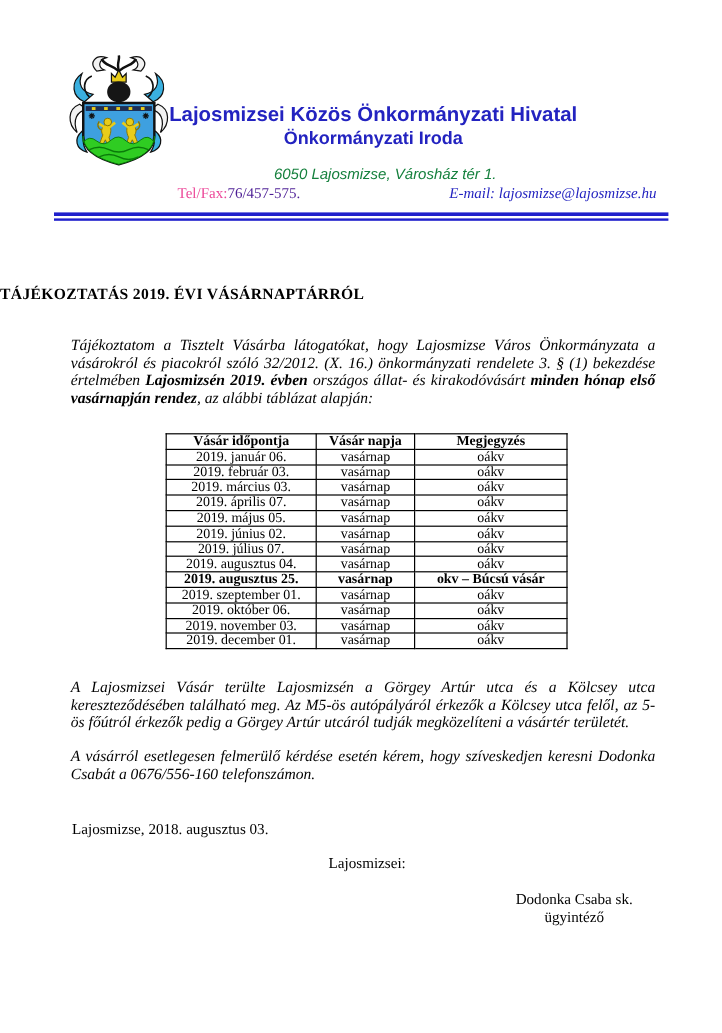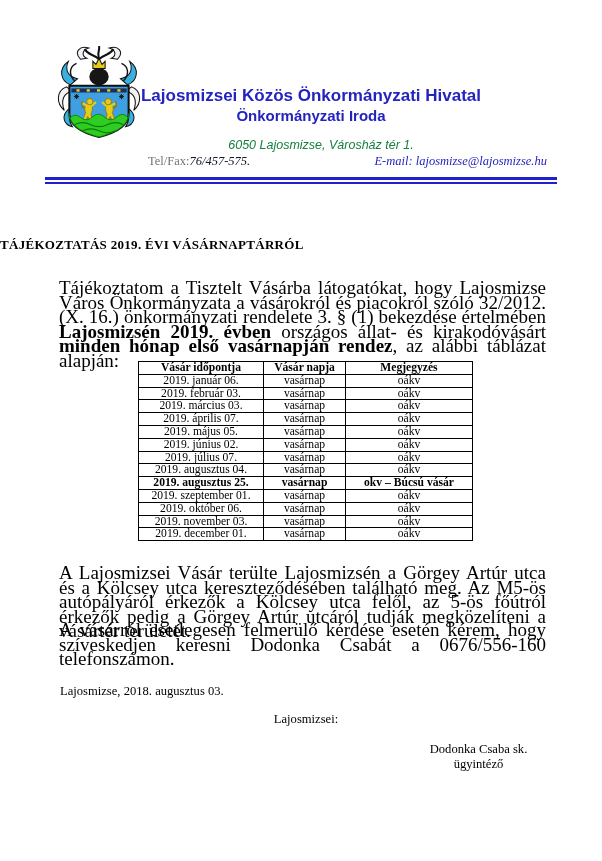--- a/index.html
+++ b/index.html
@@ -17,38 +17,38 @@
   .org-unit{font-size:15px;line-height:18px;margin-top:1px;}
   .hdr-address{
     position:absolute;left:60px;right:30px;top:138px;text-align:center;
     font-family:"Liberation Sans",sans-serif;font-style:italic;
     color:#15803d;font-size:12.5px;
   }
   .hdr-contact{
     position:absolute;left:148px;right:65px;top:154px;
     font-size:12.5px;display:flex;justify-content:space-between;
   }
-  .telfax-label{color:#737373;}
-  .telfax-value{color:#0f172a;font-style:italic;}
+  .telfax-label{color:#ec4899;}
+  .telfax-value{color:#4c1d95;}
   .email{color:#2323C0;font-style:italic;}
   .dline{
     position:absolute;left:45px;right:55px;top:177px;height:2px;
     border-top:3px solid #2020CC;border-bottom:2px solid #2020CC;
   }
   
   .meta{position:absolute;left:60px;top:193px;font-size:12.6px;line-height:15px;}
   .bold{font-weight:bold;}
   .doc-title{
     position:absolute;left:0;right:0;top:237px;text-align:left;
     font-weight:bold;font-size:13px;letter-spacing:.3px;
   }
   
   .para{
     position:absolute;left:59px;width:487px;
-    font-size:19px;line-height:14.6px;text-align:justify;
+    font-size:13px;line-height:14.6px;text-align:justify;font-style:italic;
   }
   #p1{top:281px;}
   #p2{top:566px;}
   #p3{top:623px;}
   
   .market-table{
     position:absolute;left:138px;top:361px;border-collapse:collapse;
     font-size:11.6px;table-layout:fixed;
   }
   .market-table th,.market-table td{

